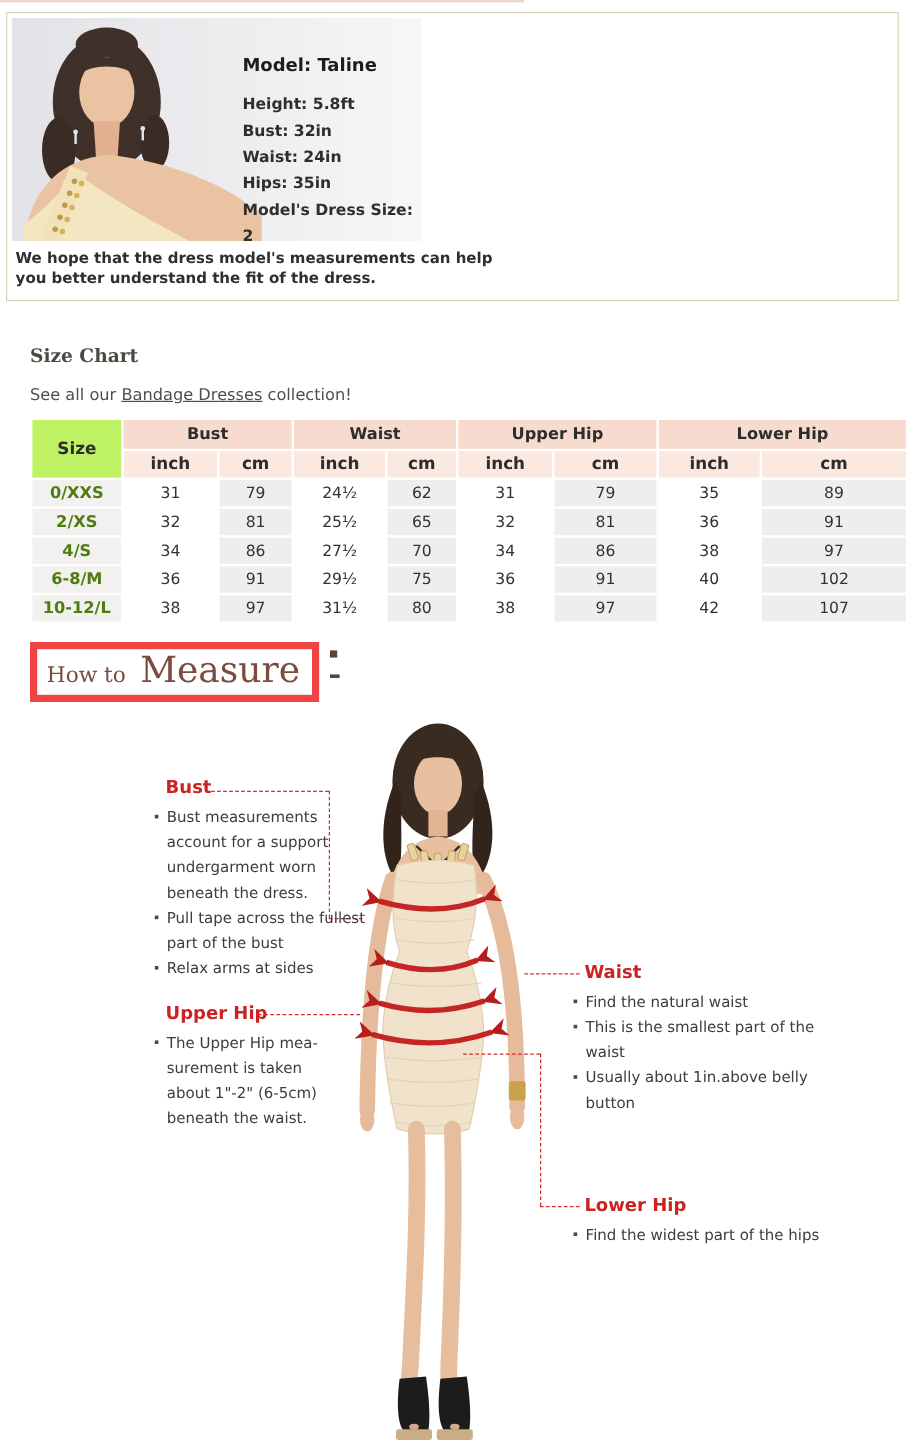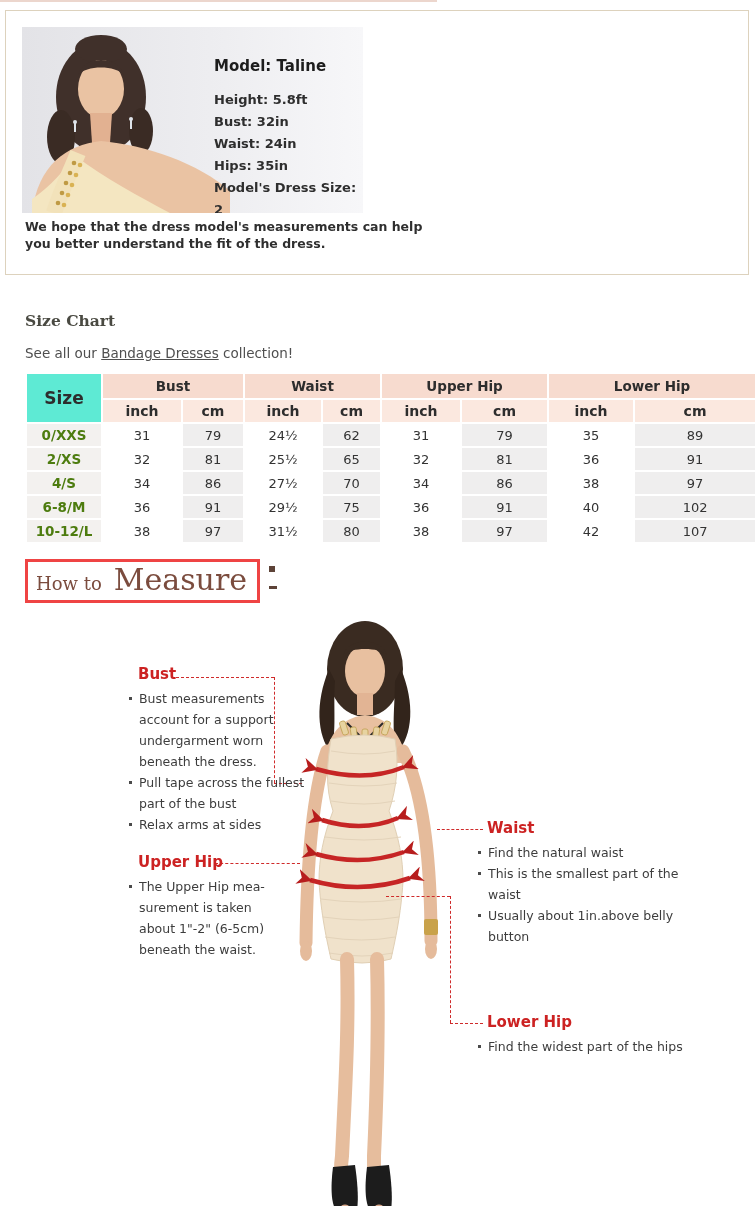--- a/index.html
+++ b/index.html
@@ -1,44 +1,44 @@
 <!DOCTYPE html>
 <html><head>
 <meta charset="utf-8">
 <style>
   html,body{margin:0;padding:0;background:#fff;}
   body{width:755px;font-family:"DejaVu Sans","Liberation Sans",sans-serif;color:#333;position:relative;}
   .top-strip{position:absolute;top:0;left:0;width:437px;height:2px;background:#ecd6cd;}
 
   
-  .model-box{margin:10px 6px 0 5px;border:1px solid #ddd2bd;padding:16px;}
+  .model-box{margin:10px 6px 0 5px;border:1px solid #ddd2bd;padding:4px;}
   .model-photo{position:relative;width:341px;height:186px;overflow:hidden;}
   .model-photo svg{position:absolute;left:0;top:0;}
   .model-text{position:absolute;left:192px;top:30px;}
   .model-title{font-size:15px;font-weight:bold;color:#1d1d1d;margin-bottom:14px;}
   .model-line{font-size:13px;font-weight:bold;color:#2e2e2e;line-height:22px;}
   .model-caption{font-size:12.5px;font-weight:bold;color:#2f2f2f;width:402px;line-height:17px;margin:5px 0 6px 3px;}
 
   
   .size-section{margin:36px 18px 0 25px;}
   .sc-heading{font-family:"DejaVu Serif","Liberation Serif",serif;font-size:15.5px;font-weight:bold;color:#4a4a42;margin:0 0 15px 0;}
   .collection{font-size:13.5px;color:#4f4f4f;margin:0 0 11px 0;}
   .collection a{color:#4f4f4f;text-decoration:underline;cursor:pointer;}
   table.size-table{border-collapse:separate;border-spacing:2px;width:714px;font-size:13px;table-layout:fixed;}
   .size-table th,.size-table td{text-align:center;padding:2px 0;}
   th.grp{background:#f7dbcf;font-weight:bold;font-size:13.5px;color:#2d2d2d;padding:4px 0;}
-  th.size-h{background:#5eead4;font-weight:bold;font-size:17px;color:#2d2d2d;}
+  th.size-h{background:#bef264;font-weight:bold;font-size:14px;color:#2d2d2d;}
   tr.units th{background:#fbe8df;font-weight:bold;font-size:14px;color:#2d2d2d;padding:3px 0;}
   td.size-c{background:#f3f1ef;font-weight:bold;color:#4d7c0f;font-size:13.5px;padding:3px 0;}
   td.in{background:#ffffff;padding:3px 0;}
   td.cm{background:#efeeee;padding:3px 0;}
 
   
   .htm-heading{margin:15px 0 0 25px;white-space:nowrap;}
-  .htm-box{display:inline-block;border:3px solid #ef4444;padding:0 10px 3px 8px;color:#7b4c3e;}
+  .htm-box{display:inline-block;border:6px solid #ef4444;padding:0 10px 3px 8px;color:#7b4c3e;}
   .htm-small{font-family:"DejaVu Serif","Liberation Serif",serif;font-size:18px;}
   .htm-large{font-family:"DejaVu Serif","Liberation Serif",serif;font-size:30px;margin-left:7px;}
   .htm-deco{display:inline-flex;flex-direction:column;align-items:flex-start;margin-left:4px;vertical-align:top;margin-top:7px;}
   .htm-sq{width:6px;height:6px;background:#5d4338;}
   .htm-bar{width:8px;height:3px;background:#5d4338;margin-top:14px;}
 
   
   .measure-diagram{position:relative;height:644px;margin-top:2px;overflow:hidden;}
   .figure-wrap{position:absolute;left:283px;top:6px;width:172px;height:624px;z-index:1;}
   .m-panel{position:absolute;z-index:3;}

